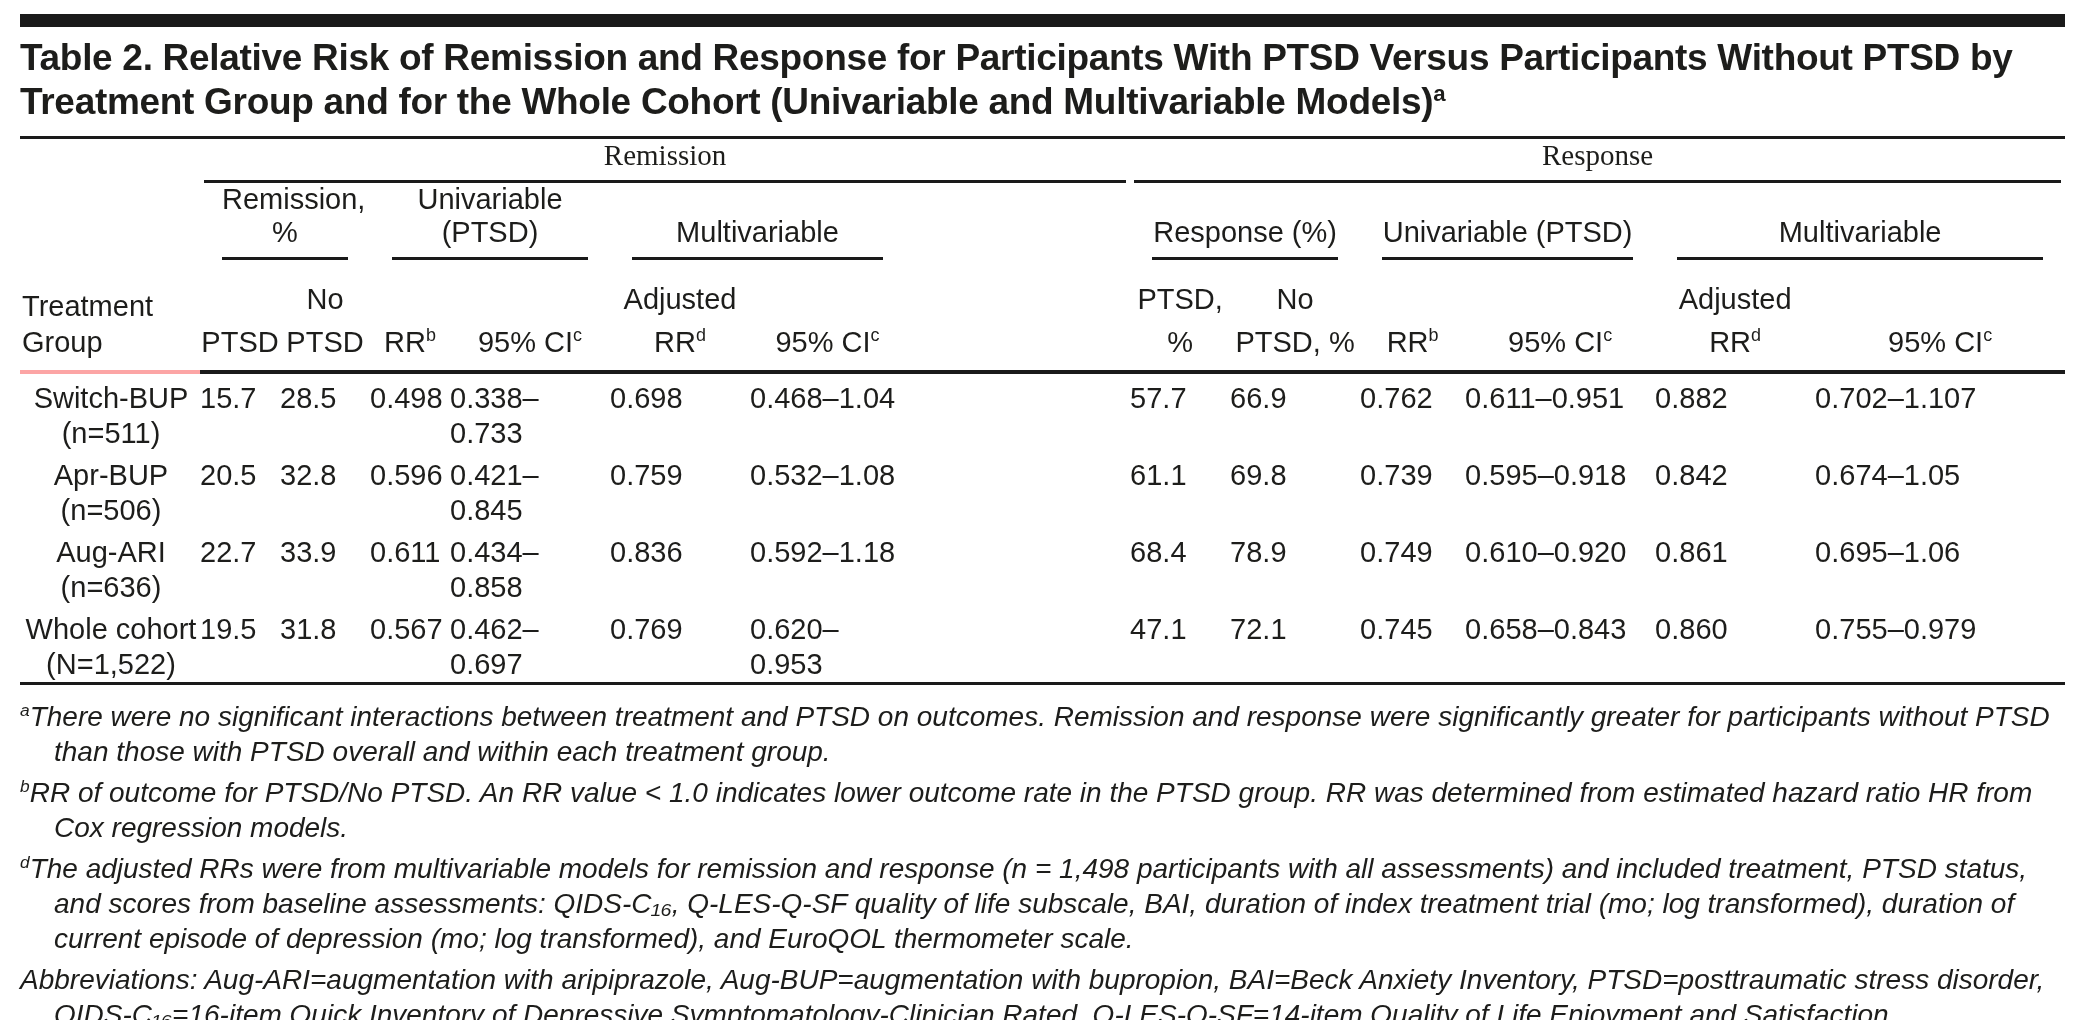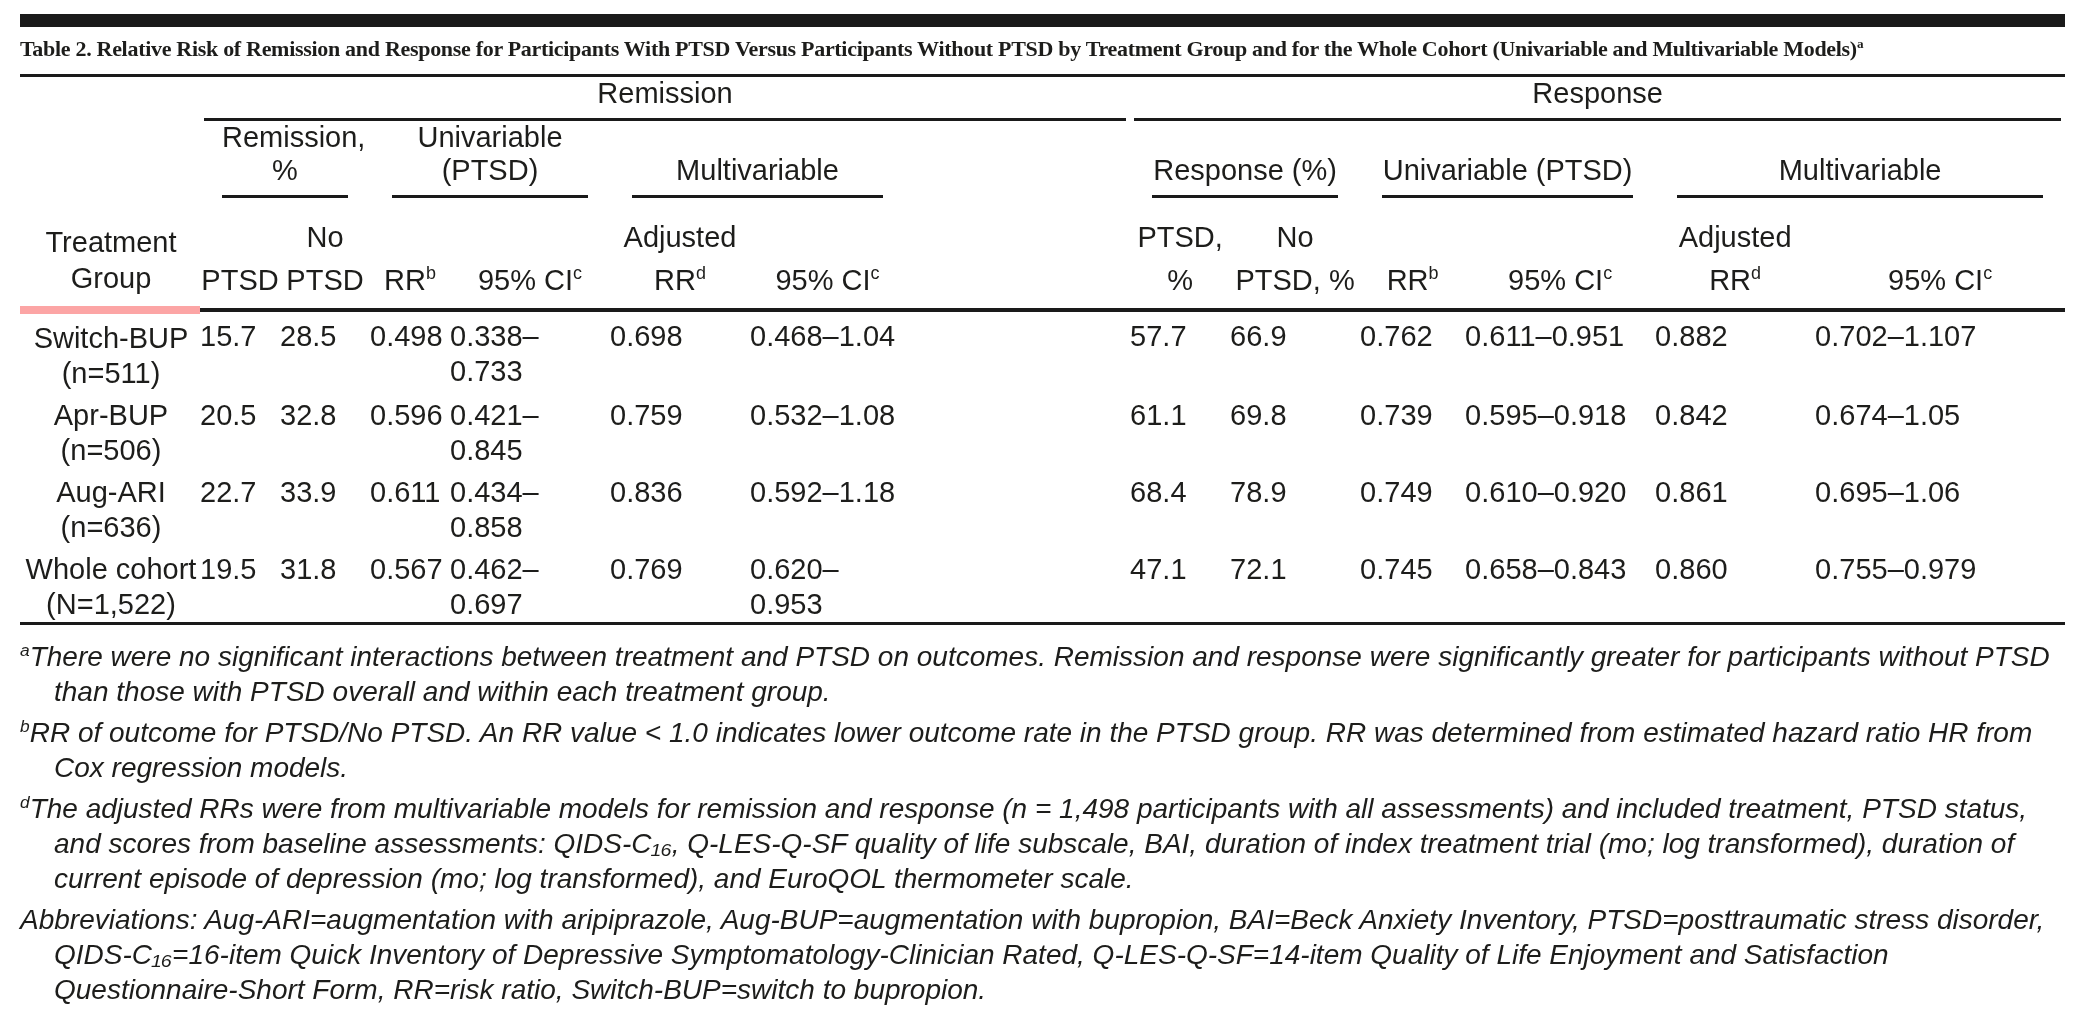--- a/index.html
+++ b/index.html
@@ -7,41 +7,41 @@
     width:2085px;height:1020px;background:#ffffff;
     font-family:"Liberation Sans","DejaVu Sans",sans-serif;
     color:#1d1d1b;overflow:hidden;
   }
   .page{box-sizing:border-box;width:2085px;padding:14px 20px 0 20px;}
   .rule{background:#1a1a1a;}
   .rule.top{height:13px;}
   .rule.thin{height:3px;}
   .rule.mid{height:3px;}
   .title{
-    font-size:22px;font-weight:bold;line-height:1.2;
-    letter-spacing:-0.3px;padding:9px 0 11px 0;font-family:Liberation Serif, serif;
+    font-size:37px;font-weight:bold;line-height:1.2;
+    letter-spacing:-0.3px;padding:9px 0 11px 0;
   }
   .title sup{font-size:0.6em;}
   table{border-collapse:collapse;table-layout:fixed;width:2045px;font-size:29px;}
   th,td{padding:0;font-weight:normal;}
   thead th{vertical-align:bottom;text-align:center;}
-  .top-spanner{height:36px;}
+  .top-spanner{height:36px;font-family:Liberation Serif, serif;}
   .sub-spanner{height:52px;}
   .spanner-inner{
     display:block;margin:0 22px;padding-bottom:8px;
     border-bottom:3px solid #1a1a1a;text-align:center;
   }
   .top-spanner .spanner-inner{margin:0 4px;}
   .col-head{
     height:100px;padding-bottom:10px;
     border-bottom:4px solid #1a1a1a;line-height:36px;
   }
   .group-head{
-    text-align:center;vertical-align:bottom;padding:0 0 10px 2px;
-    border-bottom:8px solid #fca5a5;line-height:36px;
+    text-align:left;vertical-align:bottom;padding:0 0 10px 2px;
+    border-bottom:4px solid #fca5a5;line-height:36px;
   }
   .spacer-head{border-bottom:4px solid #1a1a1a;}
   .hdr-sup,.cell-sup{font-size:0.62em;vertical-align:super;}
   tbody td{vertical-align:top;text-align:left;padding-top:7px;line-height:35px;}
   tbody tr{height:73px;}
   td.row-label{text-align:center;padding-left:2px;}
   .footnotes{padding:8px 0 10px 0;font-size:28px;line-height:34.5px;}
   .fn{padding-left:34px;text-indent:-34px;margin:0;font-style:italic;}
   .fn-marker{font-size:0.62em;vertical-align:super;}
 </style>

